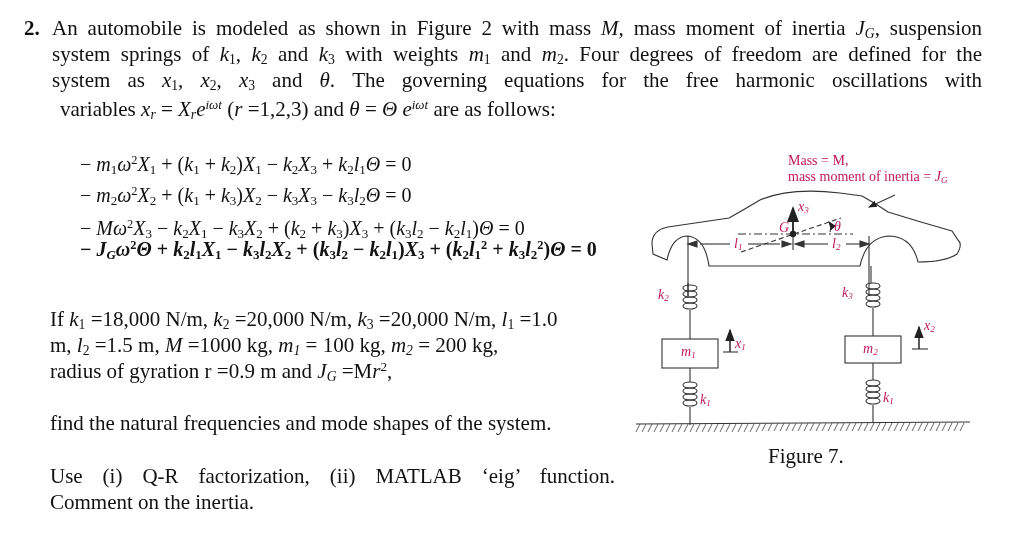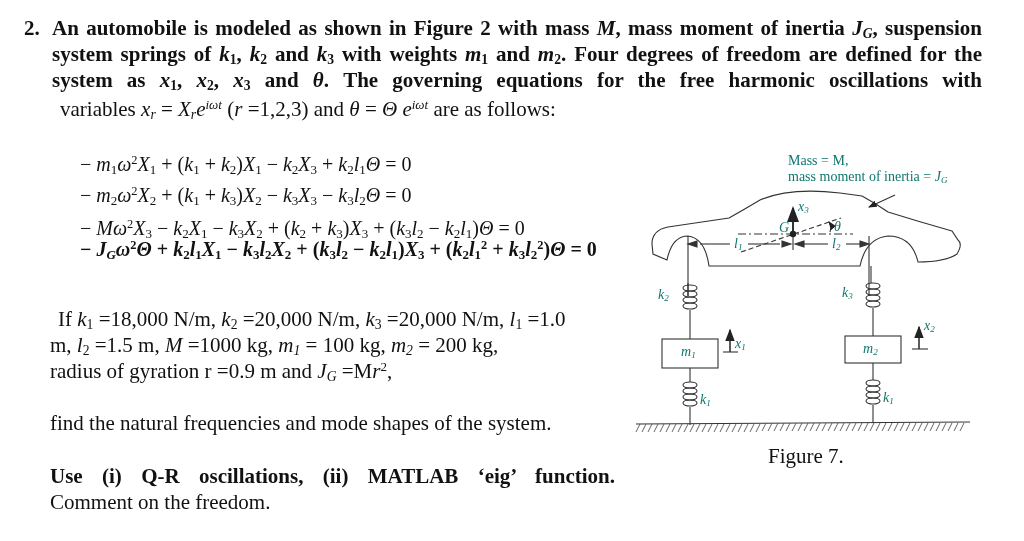--- a/index.html
+++ b/index.html
@@ -4,23 +4,23 @@
 <style>
   html, body { margin:0; padding:0; background:#ffffff; }
   body { width:1024px; height:541px; position:relative; overflow:hidden;
          font-family:"Liberation Serif", serif; color:#111; }
   .abs { position:absolute; white-space:nowrap; }
   .txt { font-size:21px; line-height:26px; }
   .num { font-weight:bold; }
   i, .it { font-style:italic; }
   sub { font-size:0.65em; vertical-align:-0.25em; line-height:0; }
   sup { font-size:0.62em; vertical-align:0.55em; line-height:0; }
-  .just { text-align:justify; text-align-last:justify; display:block;font-weight:bold; }
+  .just { text-align:justify; text-align-last:justify; display:block; }
   .eq { font-size:20px; line-height:22px; font-family:"Liberation Serif", serif; }
-  .fig-lbl { font-size:14px; font-family:"Liberation Serif", serif; color:#0f766e; }
+  .fig-lbl { font-size:14px; font-family:"Liberation Serif", serif; color:#be185d; }
   .caption { font-size:21px; }
 </style>
 </head>
 <body>
 
 <div>
   <span class="abs txt num" style="left:24px; top:15px;">2.</span>
 
   <div class="abs txt" style="left:52px; top:15px; width:930px;">
     <span class="just">An automobile is modeled as shown in Figure 2 with mass <i>M</i>, mass moment of inertia <i>J<sub>G</sub></i>, suspension</span>
@@ -41,36 +41,36 @@
   <div class="abs eq" style="left:80px; top:184px;">
     − <i>m</i><sub>2</sub><i>ω</i><sup>2</sup><i>X</i><sub>2</sub> + (<i>k</i><sub>1</sub> + <i>k</i><sub>3</sub>)<i>X</i><sub>2</sub> − <i>k</i><sub>3</sub><i>X</i><sub>3</sub> − <i>k</i><sub>3</sub><i>l</i><sub>2</sub><i>Θ</i> = 0
   </div>
   <div class="abs eq" style="left:80px; top:217px;">
     − <i>Mω</i><sup>2</sup><i>X</i><sub>3</sub> − <i>k</i><sub>2</sub><i>X</i><sub>1</sub> − <i>k</i><sub>3</sub><i>X</i><sub>2</sub> + (<i>k</i><sub>2</sub> + <i>k</i><sub>3</sub>)<i>X</i><sub>3</sub> + (<i>k</i><sub>3</sub><i>l</i><sub>2</sub> − <i>k</i><sub>2</sub><i>l</i><sub>1</sub>)<i>Θ</i> = 0
   </div>
   <div class="abs eq" style="left:80px; top:238px;font-weight:bold;">
     − <i>J<sub>G</sub>ω</i><sup>2</sup><i>Θ</i> + <i>k</i><sub>2</sub><i>l</i><sub>1</sub><i>X</i><sub>1</sub> − <i>k</i><sub>3</sub><i>l</i><sub>2</sub><i>X</i><sub>2</sub> + (<i>k</i><sub>3</sub><i>l</i><sub>2</sub> − <i>k</i><sub>2</sub><i>l</i><sub>1</sub>)<i>X</i><sub>3</sub> + (<i>k</i><sub>2</sub><i>l</i><sub>1</sub><sup>2</sup> + <i>k</i><sub>3</sub><i>l</i><sub>2</sub><sup>2</sup>)<i>Θ</i> = 0
   </div>
 
-  <div class="abs txt" style="left:50px; top:306px;margin-left:8px;">
+  <div class="abs txt" style="left:50px; top:306px;">
     If <i>k</i><sub>1</sub> =18,000 N/m, <i>k</i><sub>2</sub> =20,000 N/m, <i>k</i><sub>3</sub> =20,000 N/m, <i>l</i><sub>1</sub> =1.0
   </div>
   <div class="abs txt" style="left:50px; top:332px;">
     m, <i>l</i><sub>2</sub> =1.5 m, <i>M</i> =1000 kg, <i>m<sub>1</sub></i> = 100 kg, <i>m<sub>2</sub></i> = 200 kg,
   </div>
   <div class="abs txt" style="left:50px; top:358px;">
     radius of gyration r =0.9 m and <i>J<sub>G</sub></i> =M<i>r</i><sup>2</sup>,
   </div>
 
   <div class="abs txt" style="left:50px; top:410px;">find the natural frequencies and mode shapes of the system.</div>
 
   <div class="abs txt" style="left:50px; top:463px; width:565px;">
-    <span class="just">Use (i) Q-R oscillations, (ii) MATLAB ‘eig’ function.</span>
-  </div>
-  <div class="abs txt" style="left:50px; top:489px;">Comment on the freedom.</div>
+    <span class="just">Use (i) Q-R factorization, (ii) MATLAB ‘eig’ function.</span>
+  </div>
+  <div class="abs txt" style="left:50px; top:489px;">Comment on the inertia.</div>
 </div>
 
 <div>
   <svg class="abs" style="left:0; top:0;" width="1024" height="541" viewBox="0 0 1024 541">
     <defs>
       <marker id="arr" markerWidth="8" markerHeight="8" refX="7" refY="4" orient="auto">
         <path d="M0,1 L8,4 L0,7 Z" fill="#222"></path>
       </marker>
     </defs>
     <g stroke="#333" stroke-width="1.1" fill="none">

